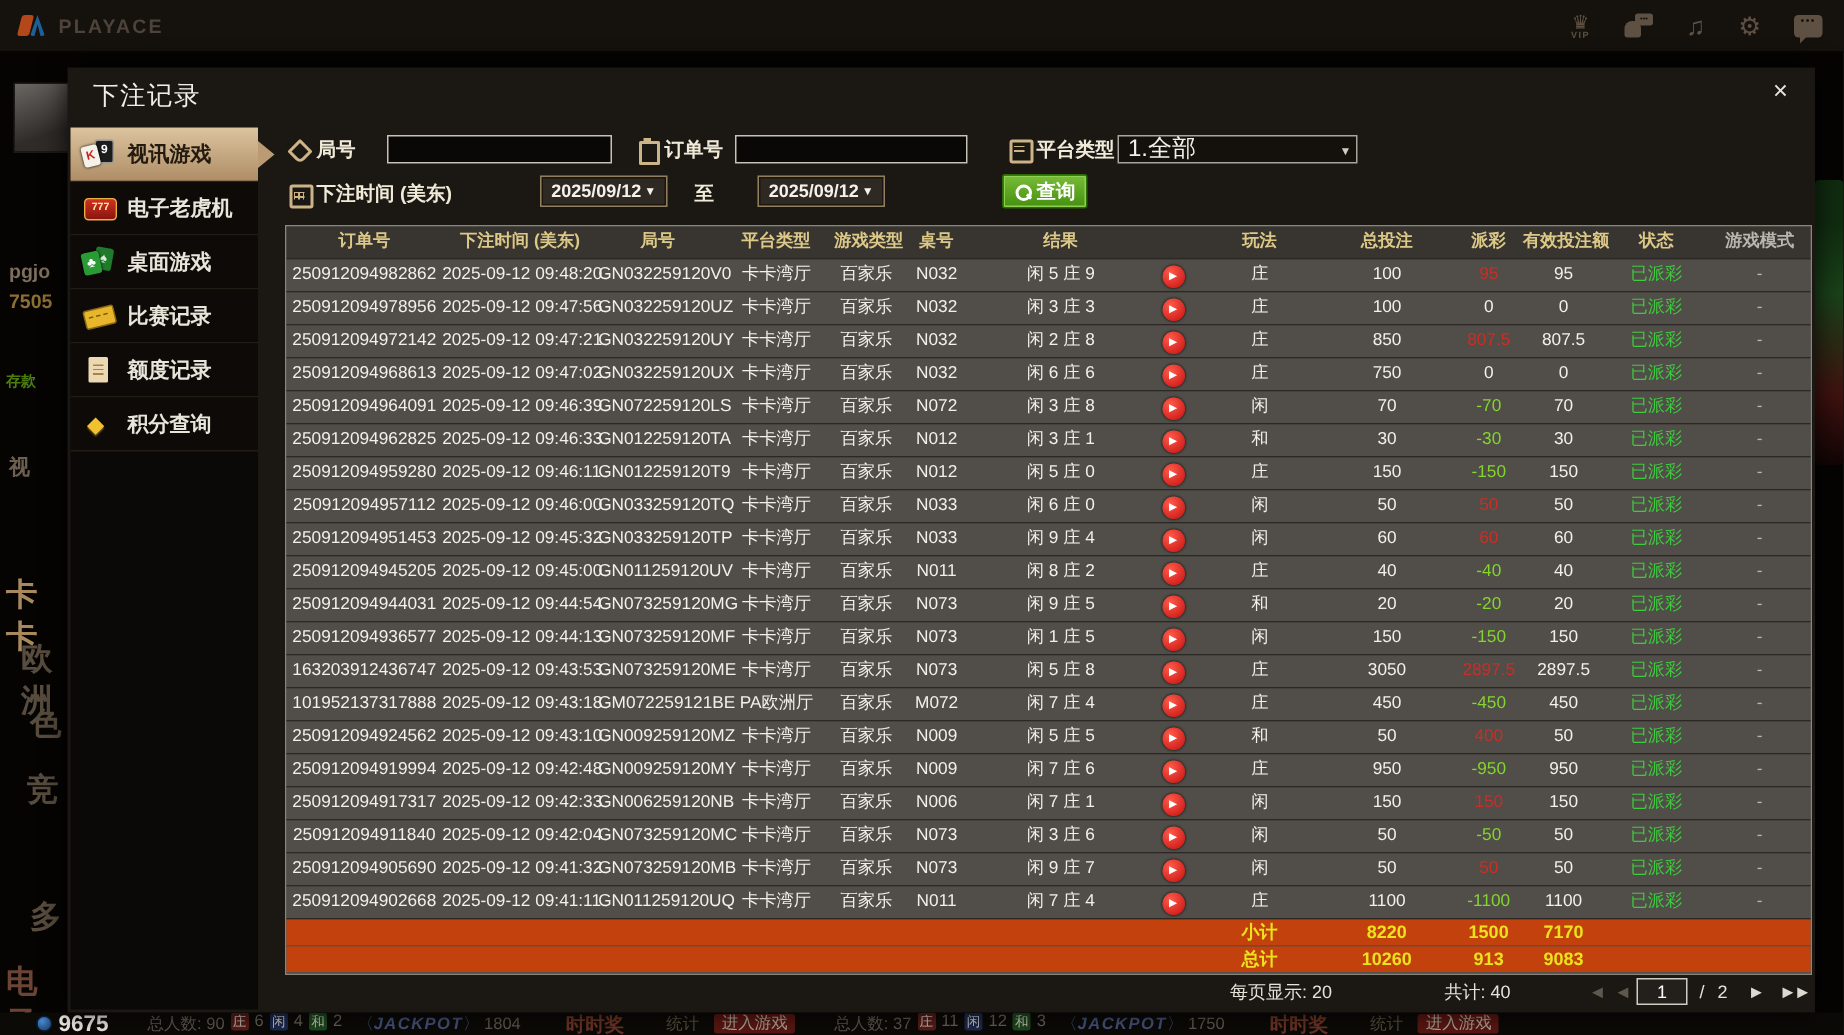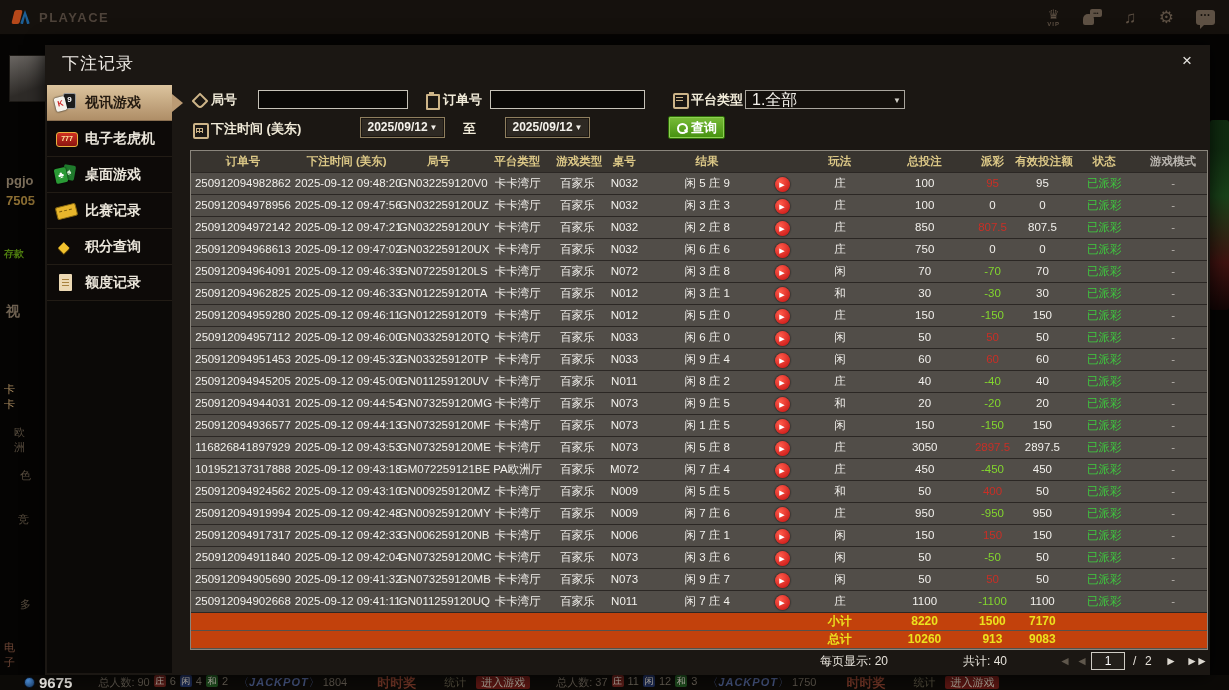--- a/index.html
+++ b/index.html
@@ -33,21 +33,21 @@
     border-right:5px solid transparent}
 
   
   .bg-avatar{position:absolute;left:9px;top:55px;width:42px;height:47px;
     background:linear-gradient(160deg,#6a6662,#2e2b28 70%);border:1px solid #1d1a16;z-index:1}
   .bg-user{position:absolute;left:6px;top:173px;color:#7d6f5b;font-size:13px;font-weight:bold;z-index:1}
   .bg-balance{position:absolute;left:6px;top:193px;color:#8d6f33;font-size:13px;font-weight:bold;z-index:1}
   .bg-deposit{position:absolute;left:4px;top:247px;color:#4d7c0f;font-size:10px;font-weight:bold;z-index:1}
   .bg-video{position:absolute;left:6px;top:303px;color:#6d6050;font-size:14px;font-weight:bold;z-index:1}
   .bg-tabs{position:absolute;left:0;top:0;z-index:1}
-  .bg-tab{position:absolute;left:14px;font-size:11px;font-weight:normal;color:#57açıl}
+  .bg-tab{position:absolute;left:14px;font-size:21px;font-weight:bold;color:#57açıl}
   .bg-tab{color:#574c3e}
   .bg-tab-0{top:382px;left:4px;color:#a8895d}
   .bg-tab-1{top:425px}.bg-tab-2{top:468px;left:20px}.bg-tab-3{top:512px;left:18px}
   .bg-tab-4{top:597px;left:20px}.bg-tab-5{top:640px;left:4px;color:#6b4434}
   .bg-blob{position:absolute;right:0;top:120px;width:19px;height:190px;z-index:1;opacity:.85;
     background:linear-gradient(#123312 15%,#1d4d1d 40%,#4a1512 75%,#140505);border-radius:3px}
 
   
   .ticker{position:absolute;left:0;bottom:0;width:1229px;height:15px;background:#0c0a07;
     display:flex;align-items:center;white-space:nowrap;overflow:hidden;z-index:2;font-size:11px}
@@ -257,26 +257,26 @@
         </div>
         <div class="sb-item">
           <span class="sb-ico ico-green-cards"></span>
           <span>桌面游戏</span>
         </div>
         <div class="sb-item">
           <span class="sb-ico ico-ticket"></span>
           <span>比赛记录</span>
         </div>
         <div class="sb-item">
+          <span class="sb-ico ico-doc"></span>
+          <span>额度记录</span>
+        </div>
+        <div class="sb-item">
           <span class="sb-ico ico-diamond"></span>
           <span>积分查询</span>
-        </div>
-        <div class="sb-item">
-          <span class="sb-ico ico-doc"></span>
-          <span>额度记录</span>
         </div>
       </div>
 
     <div class="flabel" style="left:147px;top:46px"><i class="fi fi-tag"></i><span>局号</span></div>
     <input class="f-input" style="left: 213px; top: 45px; width: 150px;" value="">
     <div class="flabel" style="left:379px;top:46px"><i class="fi fi-clip"></i><span>订单号</span></div>
     <input class="f-input" style="left: 445px; top: 45px; width: 155px;" value="">
     <div class="flabel" style="left:627px;top:46px"><i class="fi fi-db"></i><span>平台类型</span></div>
     <div class="f-select" style="left:700px;top:45px;width:160px"><span>1.全部</span></div>
 
@@ -493,21 +493,21 @@
             <div class="td c-result">闲 1 庄 5</div>
             <div class="td c-play"><span class="playbtn">▶</span></div>
             <div class="td c-bettype">闲</div>
             <div class="td c-totalbet">150</div>
             <div class="td c-payout pay-green">-150</div>
             <div class="td c-validbet">150</div>
             <div class="td c-status st-paid">已派彩</div>
             <div class="td c-mode">-</div>
           </div>
           <div class="trow">
-            <div class="td c-order">116826841897929</div>
+            <div class="td c-order">163203912436747</div>
             <div class="td c-time">2025-09-12 09:43:53</div>
             <div class="td c-round">GN073259120ME</div>
             <div class="td c-platform">卡卡湾厅</div>
             <div class="td c-game">百家乐</div>
             <div class="td c-table">N073</div>
             <div class="td c-result">闲 5 庄 8</div>
             <div class="td c-play"><span class="playbtn">▶</span></div>
             <div class="td c-bettype">庄</div>
             <div class="td c-totalbet">3050</div>
             <div class="td c-payout pay-red">2897.5</div>

